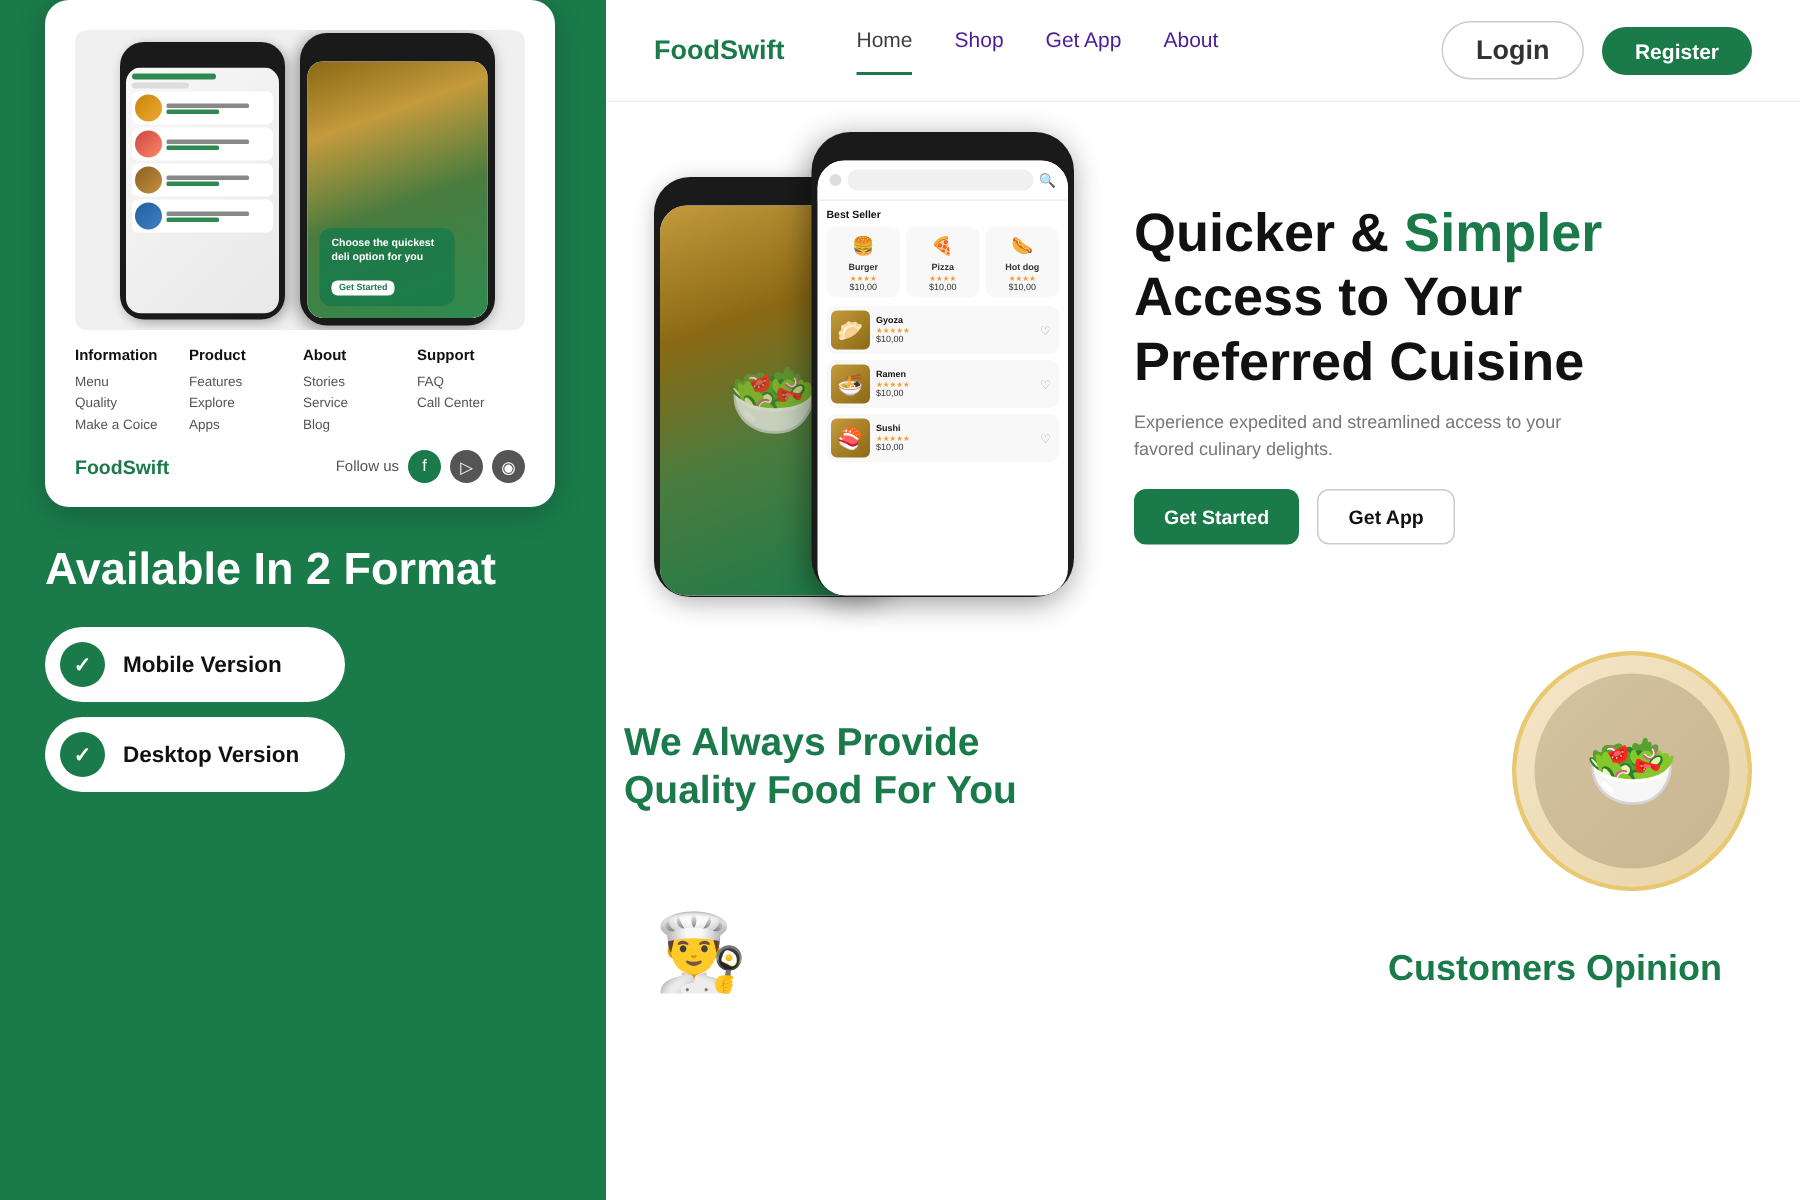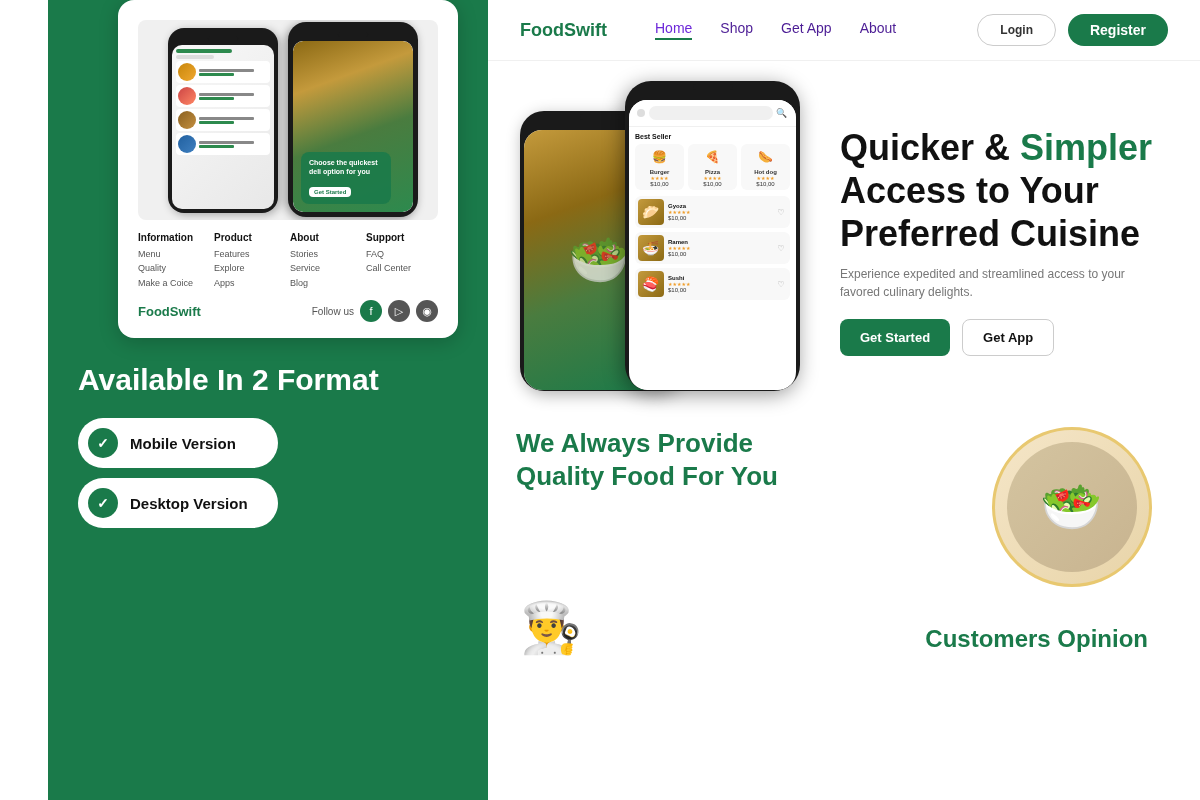--- a/index.html
+++ b/index.html
@@ -6,29 +6,28 @@
     body {
       width: 1200px;
       height: 800px;
       overflow: hidden;
       font-family: 'Arial', sans-serif;
       display: flex;
     }
 
     
     .left-panel {
-      width: 440px;
+      width: 404px;
       background-color: #1a7a4a;
       display: flex;
       flex-direction: column;
-      align-items: flex-end;
+      align-items: flex-start;
       padding: 0 30px 30px 30px;
       position: relative;
       overflow: hidden;
-      margin-left: 48px;
     }
 
     
     .preview-card {
       background: white;
       border-radius: 16px;
       width: 340px;
       padding: 20px 20px 16px 20px;
       box-shadow: 0 4px 20px rgba(0,0,0,0.2);
       position: relative;
@@ -284,37 +283,37 @@
     }
 
     .nav-link {
       font-size: 14px;
       color: #4c1d95;
       text-decoration: none;
       font-weight: 500;
     }
 
     .nav-link.active {
-      color: #6d28d9;
+      color: #404040;
       border-bottom: 2px solid #1a7a4a;
-      padding-bottom: 2px;
+      padding-bottom: 14px;
     }
 
     .nav-actions {
       display: flex;
       gap: 12px;
       align-items: center;
     }
 
     .btn-login {
       padding: 8px 22px;
       border: 1.5px solid #ccc;
       border-radius: 20px;
       background: white;
-      font-size: 12px;
+      font-size: 18px;
       font-weight: 600;
       cursor: pointer;
       color: #333;
     }
 
     .btn-register {
       padding: 8px 22px;
       border: none;
       border-radius: 20px;
       background: #1a7a4a;
@@ -558,23 +557,23 @@
       color: #111;
       border: 1.5px solid #ccc;
       border-radius: 8px;
       font-size: 13px;
       font-weight: 700;
       cursor: pointer;
     }
 
     
     .quality-section {
-      padding: 16px 28px;
-      display: flex;
-      align-items: flex-start;
+      padding: 16px 12px;
+      display: flex;
+      align-items: center;
       gap: 20px;
     }
 
     .quality-text {
       flex: 1;
     }
 
     .quality-title {
       font-size: 26px;
       font-weight: 900;

